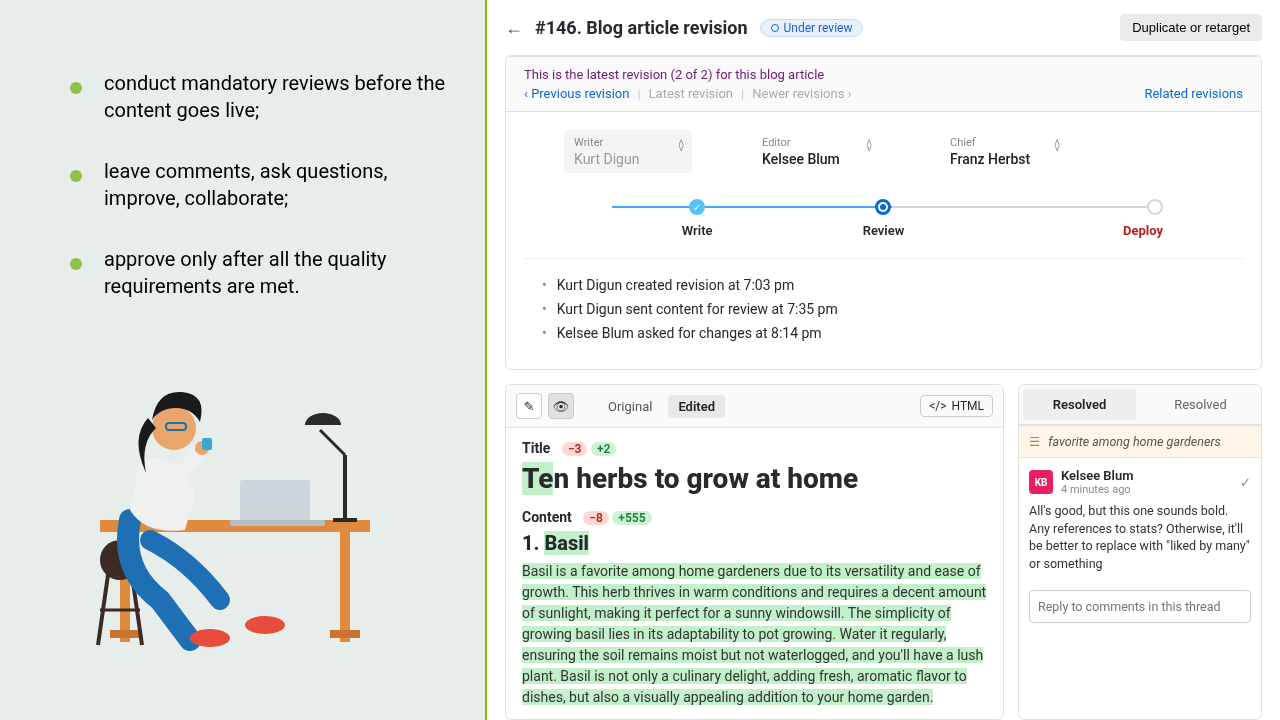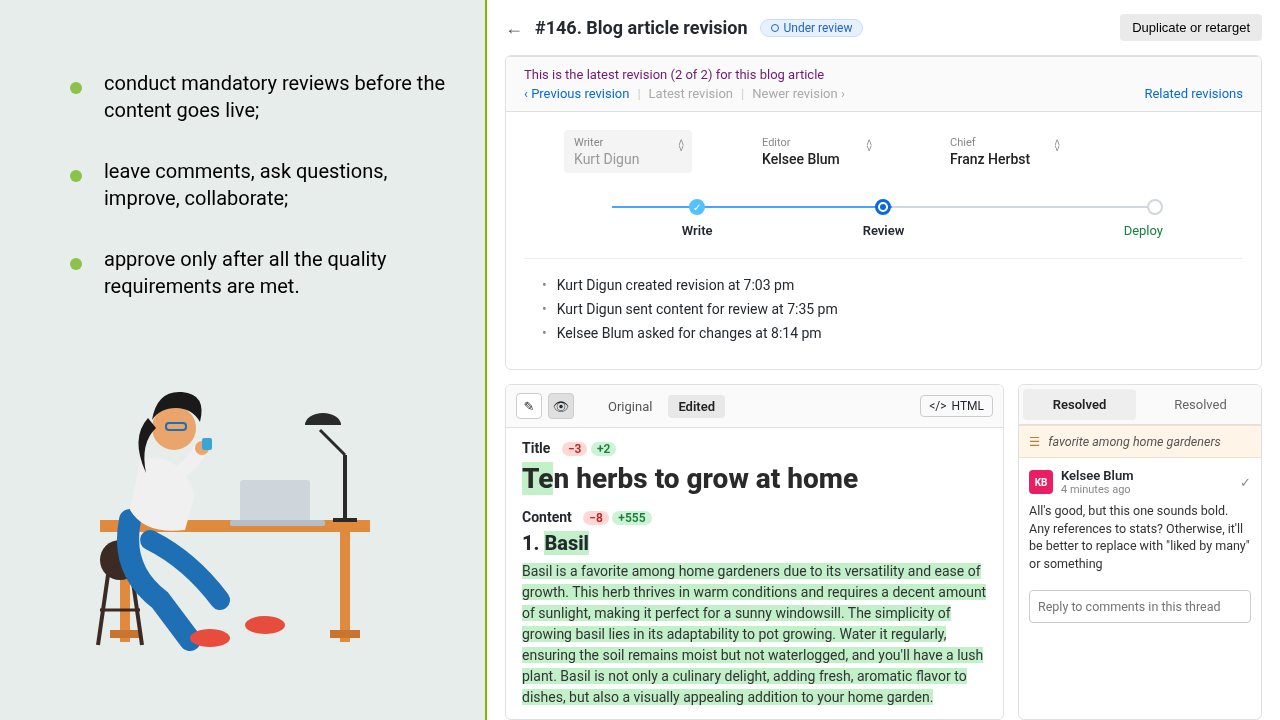--- a/index.html
+++ b/index.html
@@ -43,21 +43,21 @@
   .tl-line { position: absolute; left: 8px; right: 8px; top: 7px; height: 2px; background: #d0d7de; }
   .tl-line-done { position: absolute; left: 8px; width: 50%; top: 7px; height: 2px; background: #4aa3ff; }
   .tl-col { flex: 1; display:flex; flex-direction:column; align-items:center; position:relative; z-index:1; }
   .tl-col:first-child{align-items:flex-start;} .tl-col:last-child{align-items:flex-end;}
   .tl-node { width: 16px; height: 16px; border-radius: 50%; background:#fff; border:2px solid #d0d7de; display:flex; align-items:center; justify-content:center; }
   .tl-node.done { background:#56c1ff; border-color:#56c1ff; }
   .tl-node.done::after{content:"✓"; color:#fff; font-size:10px;}
   .tl-node.active { border:3px solid #0969da; width:16px; height:16px; }
   .tl-node.active::after{content:""; width:6px; height:6px; border-radius:50%; background:#0969da;}
   .tl-label { margin-top: 8px; font-size: 13px; font-weight:600; }
-  .tl-label.muted { color:#15803d; font-weight:400; }
+  .tl-label.muted { color:#b91c1c; font-weight:700; }
   .events { border-top: 1px solid #eee; margin-top: 20px; padding: 14px 18px; font-size: 14px; }
   .events li { list-style: none; padding: 4px 0; }
   .events li::before { content: "•"; color: #888; margin-right: 10px; }
   .editor-row { display:flex; gap:14px; flex:1; min-height:0; }
   .editor-pane { flex:1; border:1px solid #e0e0e0; border-radius:6px; display:flex; flex-direction:column; overflow:hidden; }
   .ed-toolbar { display:flex; align-items:center; gap:6px; padding:8px 10px; border-bottom:1px solid #e0e0e0; background:#fafafa; }
   .ticon { width:26px; height:26px; border:1px solid #ccc; border-radius:4px; display:flex; align-items:center; justify-content:center; font-size:13px; background:#fff; cursor:pointer; }
   .ticon.active{ background:#e0e0e0; }
   .tab-sm { padding:4px 10px; font-size:13px; color:#555; border-radius:4px; cursor:pointer; }
   .tab-sm.active{ background:#e8e8e8; font-weight:600; color:#222; }
@@ -160,21 +160,21 @@
     </div>
 
     <div class="card">
       <div class="rev-block">
         <div class="rev-latest">This is the latest revision (2 of 2) for this blog article</div>
         <div class="rev-nav">
           <a class="enabled">‹ Previous revision</a>
           <span class="sep">|</span>
           <a class="disabled">Latest revision</a>
           <span class="sep">|</span>
-          <a class="disabled">Newer revision ›</a>
+          <a class="disabled">Newer revisions ›</a>
           <a class="related enabled">Related revisions</a>
         </div>
       </div>
       <div class="roles-block">
         <div class="roles-row">
           <div class="role-sel filled">
             <span class="role-label">Writer</span>
             <span class="role-value placeholder">Kurt Digun</span>
             <span class="updn">˄<br>˅</span>
           </div>

